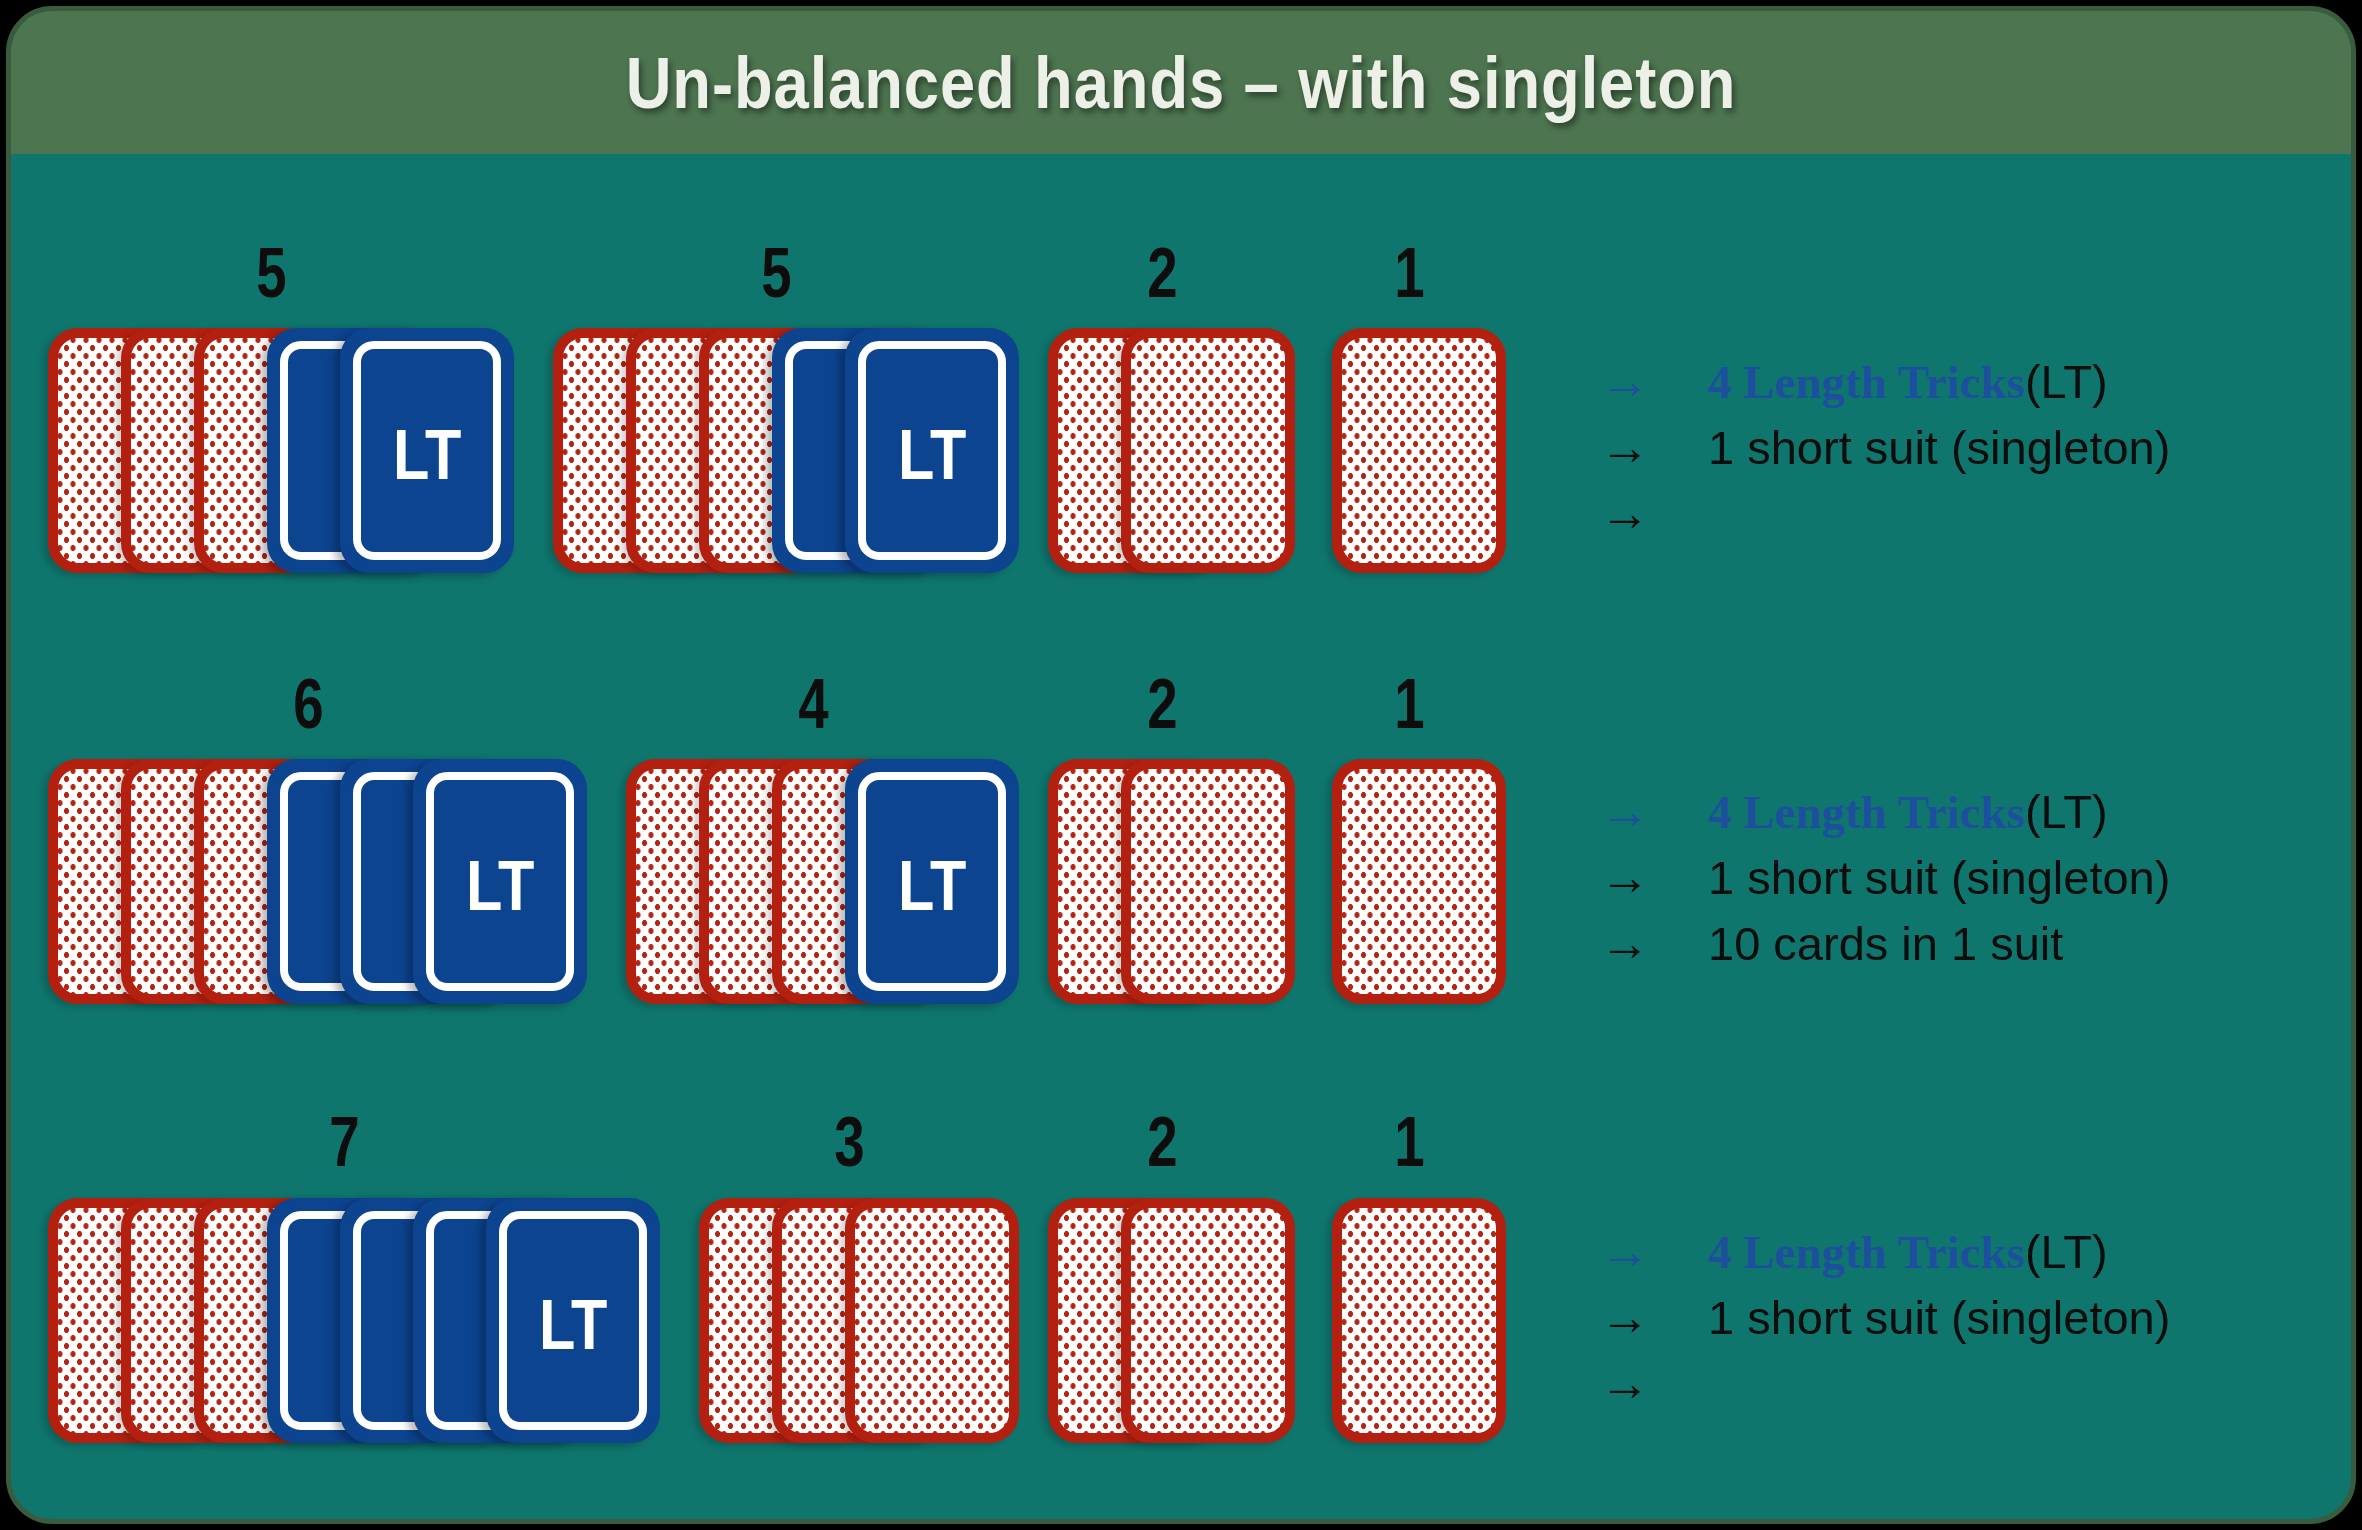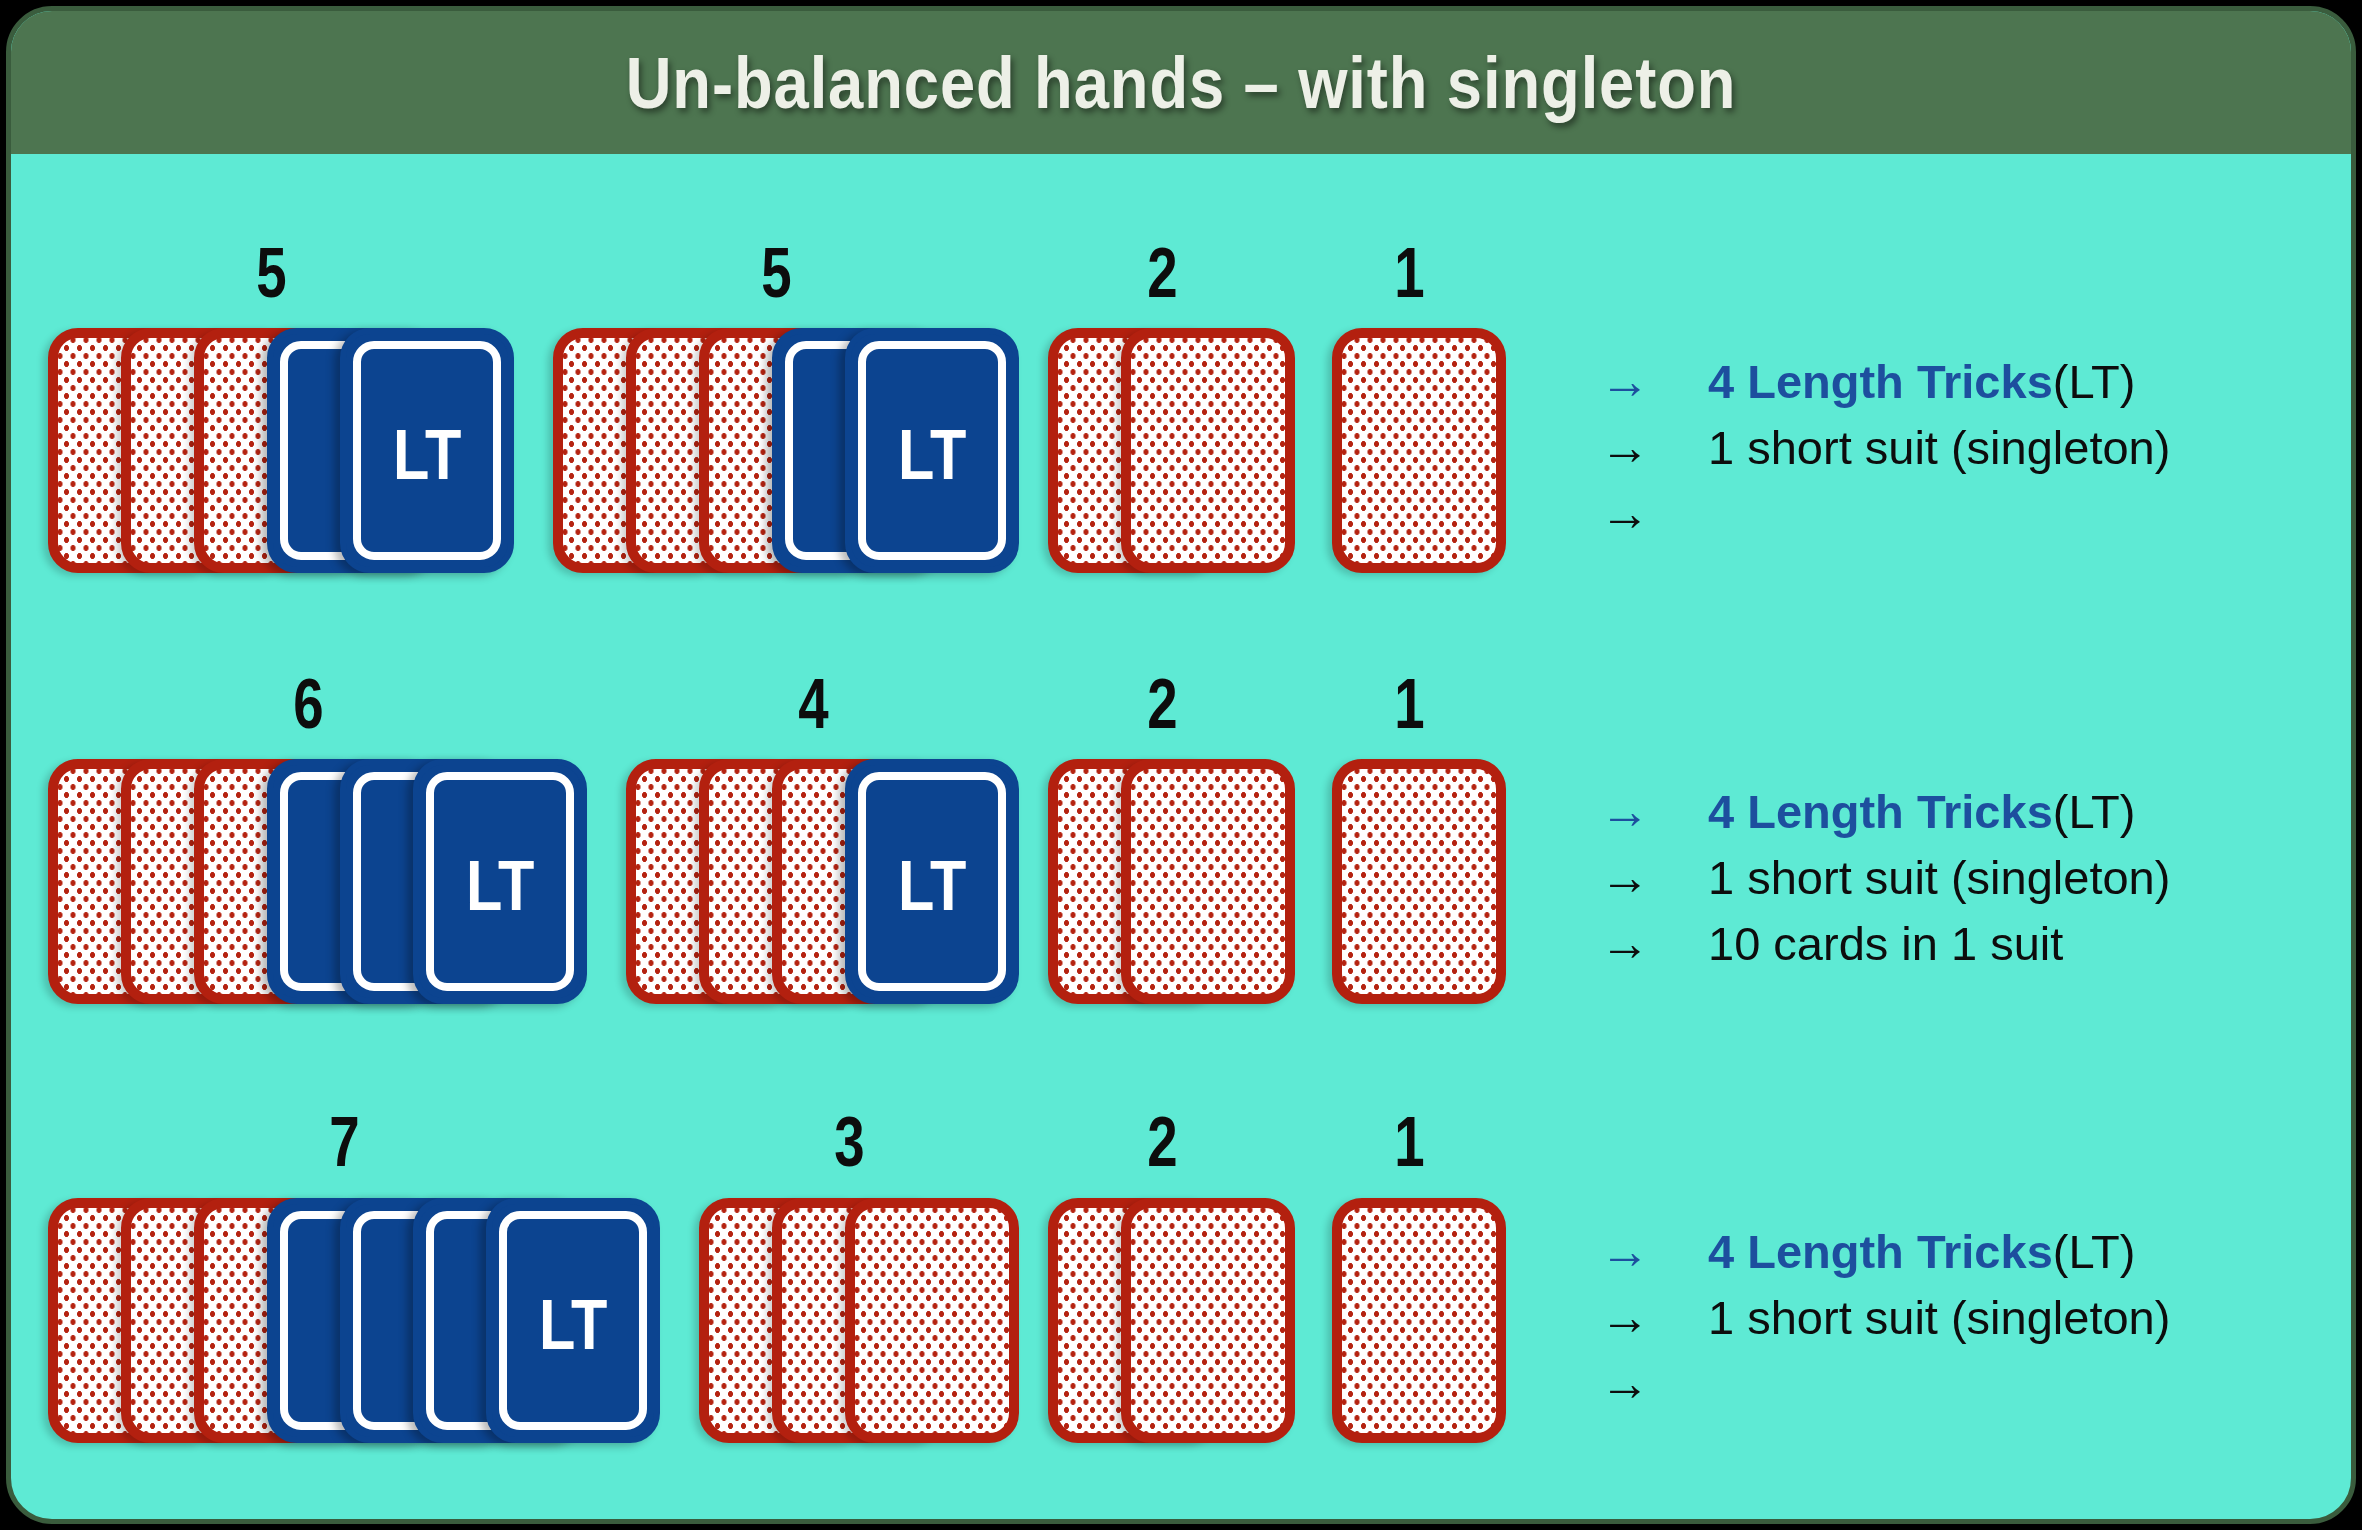--- a/index.html
+++ b/index.html
@@ -15,21 +15,21 @@
   .stage{
     position:relative;
     width:2362px;height:1530px;
     background:#000;
     font-family:"Liberation Sans", sans-serif;
     overflow:hidden;
   }
   .panel{
     position:absolute;
     left:6px;top:6px;right:6px;bottom:6px;
-    background:#5eead4;
+    background:#0f766e;
     border:5px solid var(--green-border);
     border-radius:46px;
     overflow:hidden;
   }
   .header{
     position:absolute;left:0;top:0;right:0;
     height:143px;
     background:var(--green);
     display:flex;align-items:center;justify-content:center;
   }
@@ -106,21 +106,21 @@
     font-size:47px;
     color:var(--ink);
     white-space:nowrap;
   }
   .arrow{
     flex:0 0 108px;
     font-size:50px;
     color:var(--ink);
   }
   .arrow.accent{color:var(--accent-blue);}
-  .hl{font-weight:700;color:var(--accent-blue);}
+  .hl{font-weight:700;color:var(--accent-blue);font-family:Liberation Serif, serif;}
 </style>
 </head>
 <body>
 
 <div class="stage">
   <div class="panel">
     <div class="header">
       <span class="title">Un-balanced hands – with singleton</span>
     </div>
   </div>

